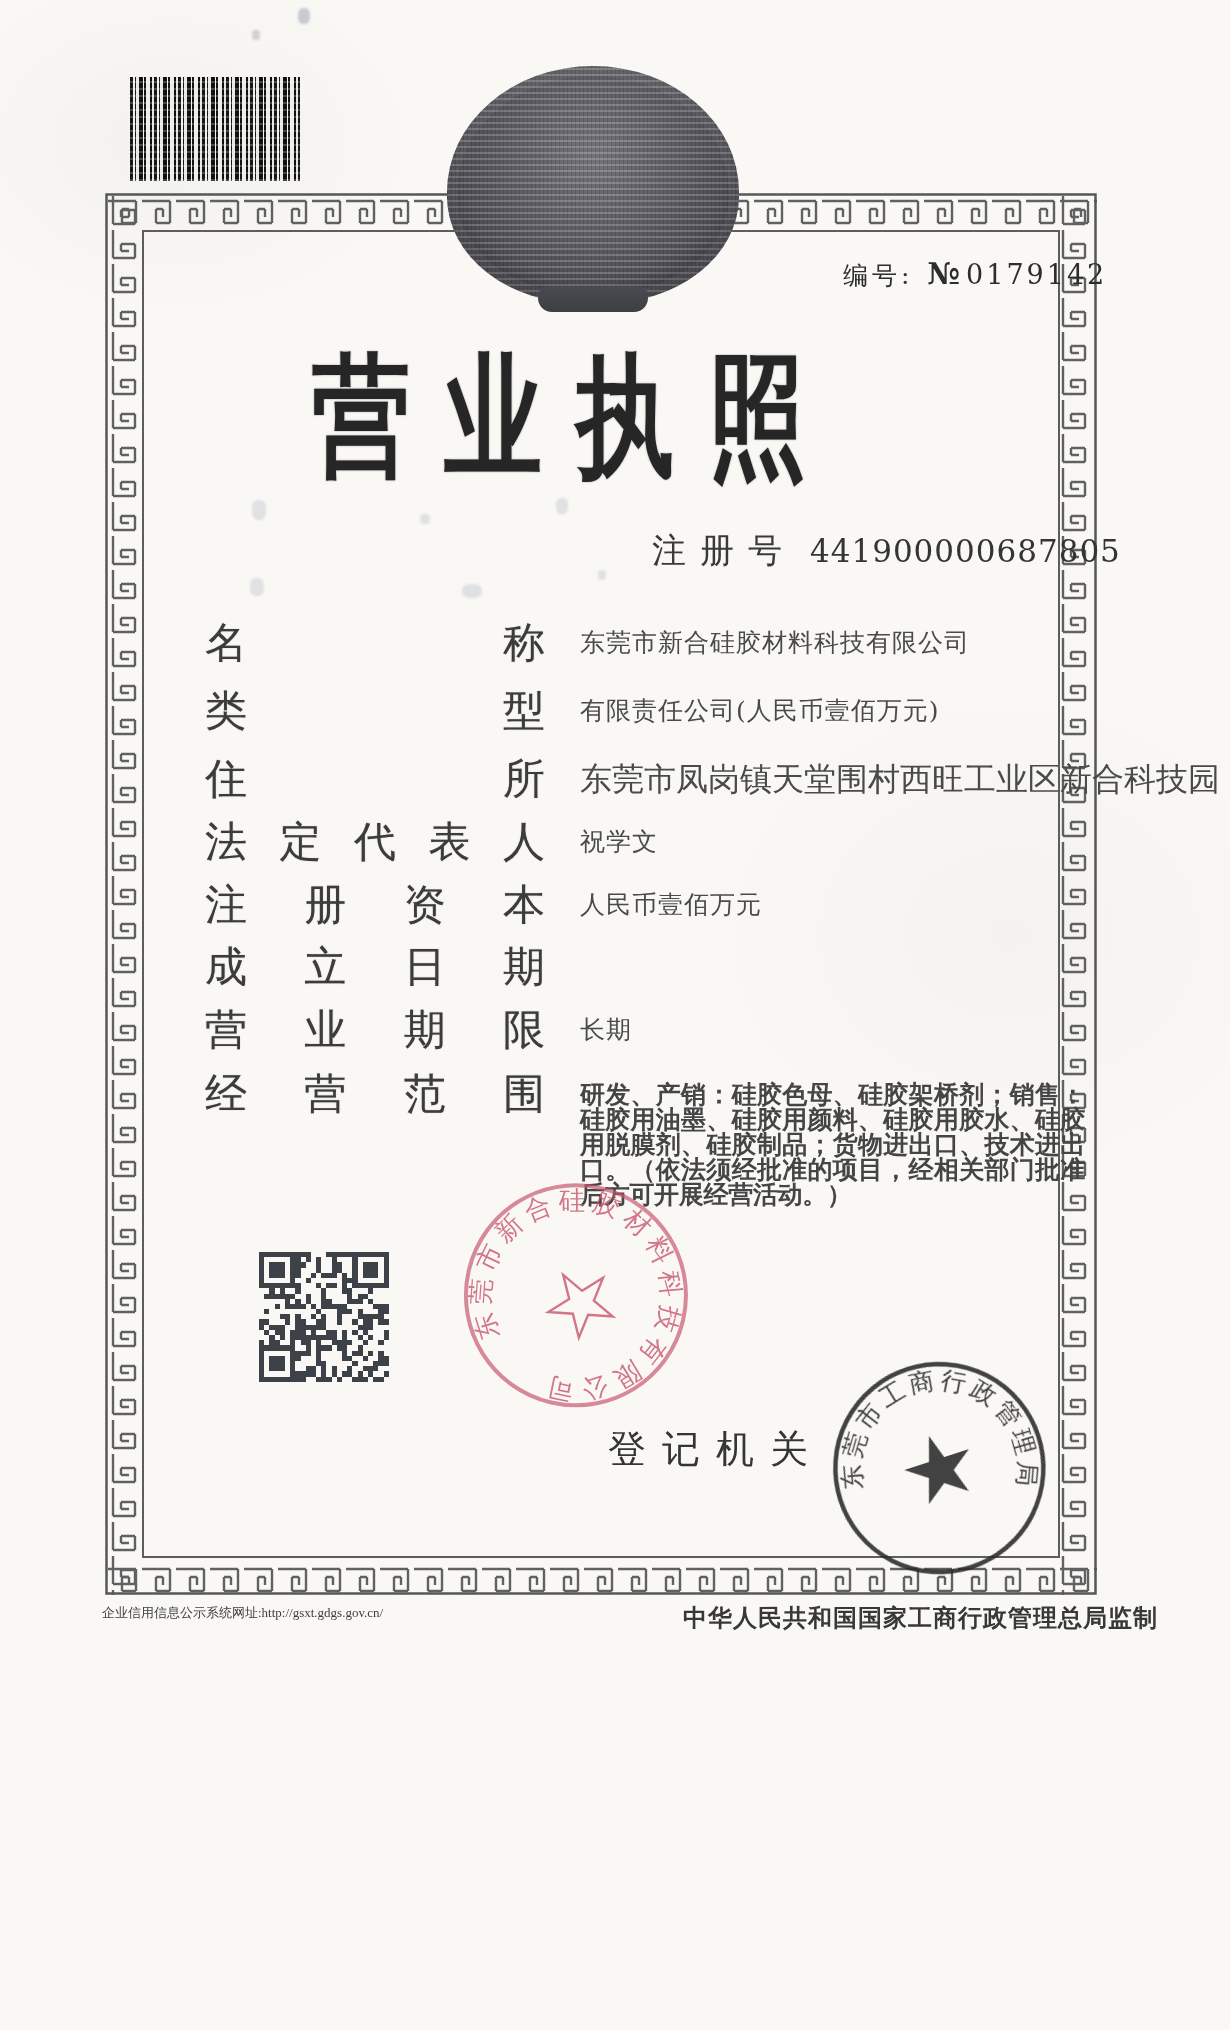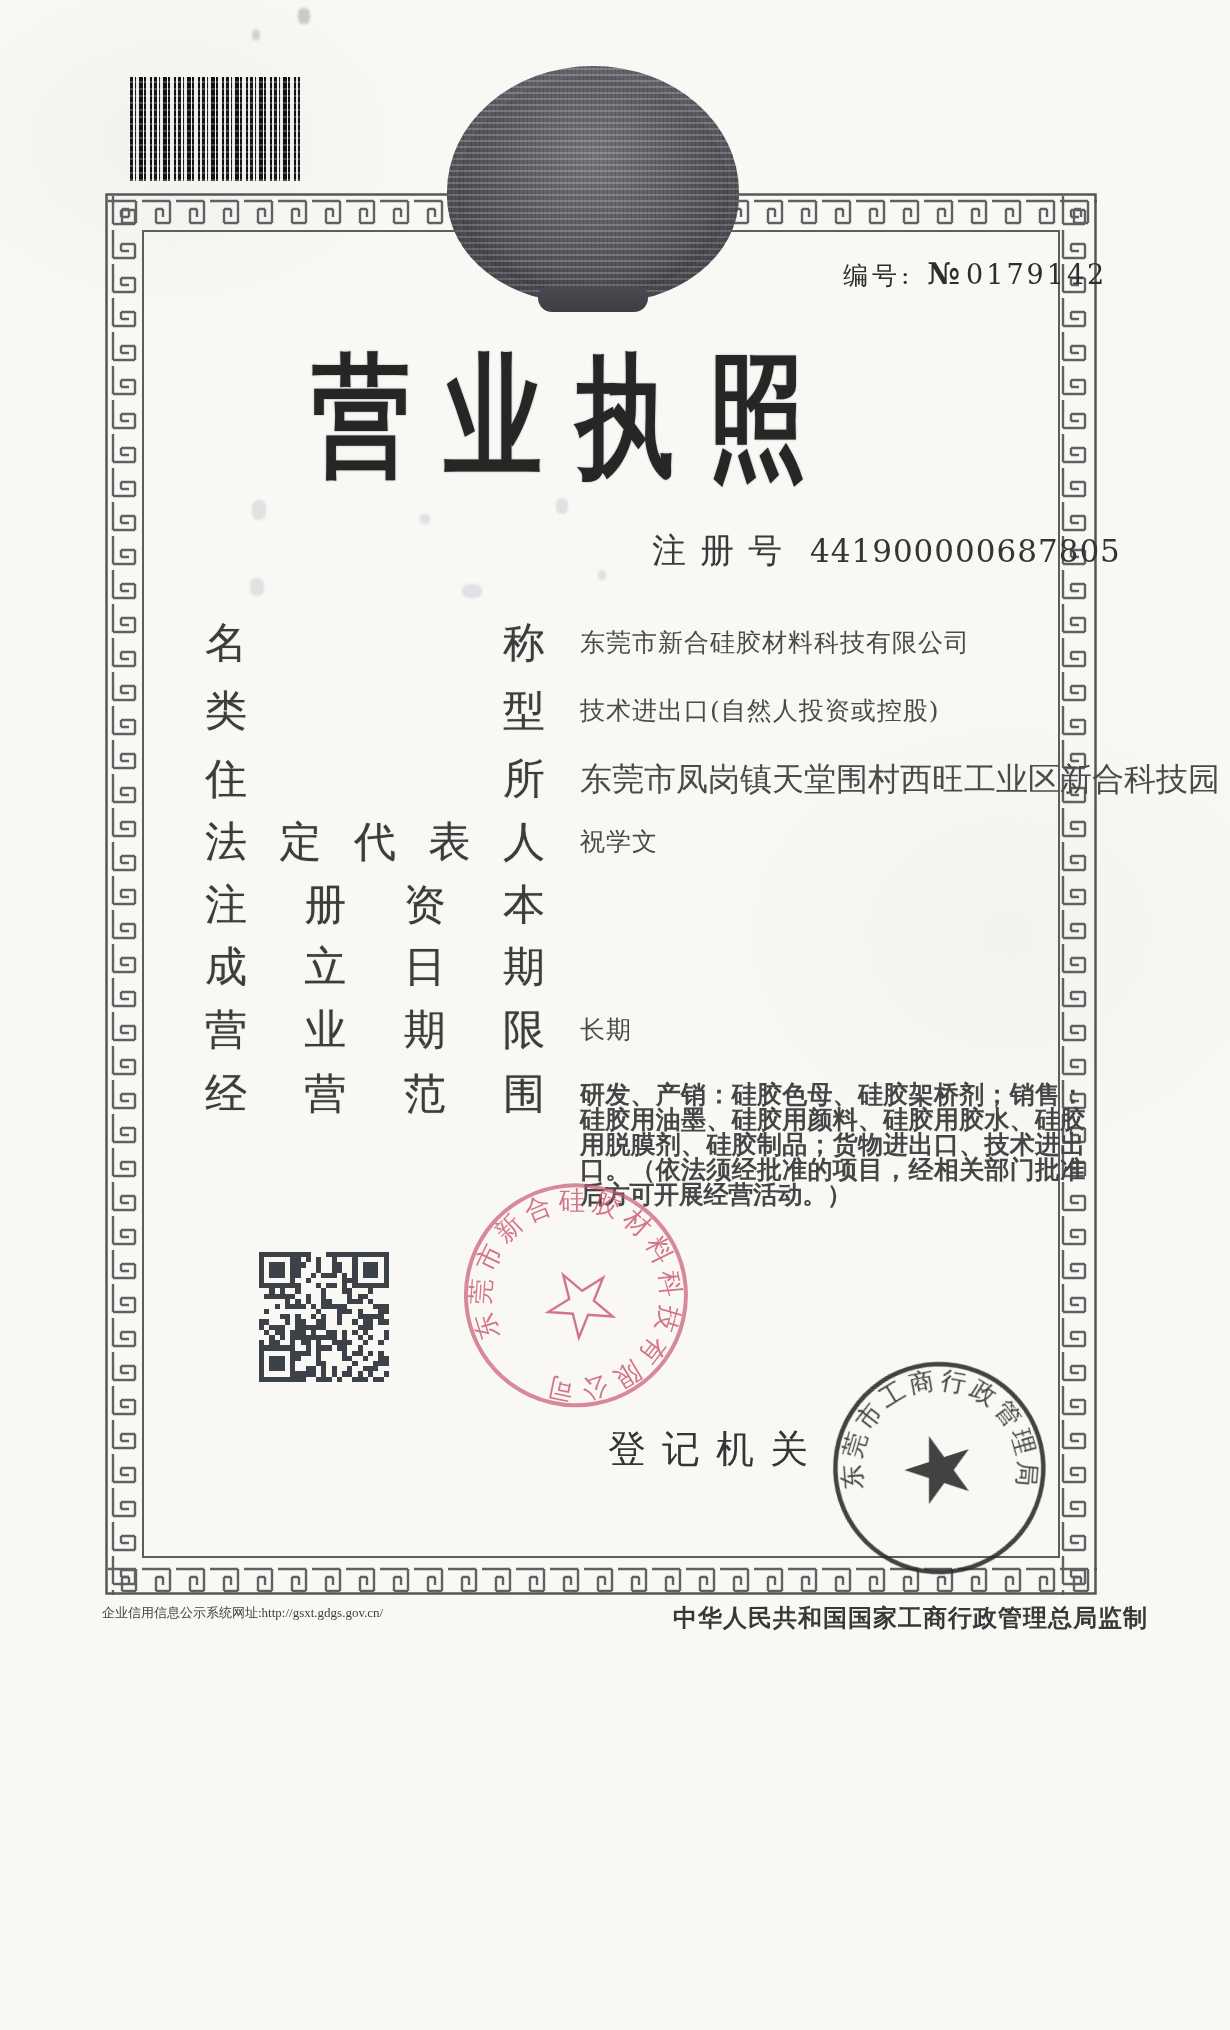--- a/index.html
+++ b/index.html
@@ -112,21 +112,21 @@
   .issuedate .yu{margin-right:44px;}
   .issuedate .mu{margin-right:30px;}
   .issuedate .d{letter-spacing:2px;margin-right:4px;}
 
   
   .footer-left{
     position:absolute;left:102px;top:1604px;z-index:4;
     font-family:Liberation Serif, serif;font-size:13px;color:#3e3e3e;letter-spacing:0;
   }
   .footer-right{
-    position:absolute;right:82px;top:1602px;z-index:4;
+    position:absolute;right:72px;top:1602px;z-index:4;
     font-size:24px;color:#383838;letter-spacing:1px;font-weight:bold;
   }
 
   
   .smudge{position:absolute;z-index:2;background:rgba(110,120,145,.18);filter:blur(1.2px);border-radius:40%;}
   .s1{left:252px;top:500px;width:14px;height:20px;}
   .s2{left:420px;top:514px;width:10px;height:10px;}
   .s3{left:556px;top:498px;width:12px;height:16px;}
   .s4{left:250px;top:578px;width:14px;height:18px;}
   .s5{left:462px;top:584px;width:20px;height:14px;}
@@ -180,21 +180,21 @@
         <span class="ch">名</span>
         <span class="ch">称</span>
       </div>
     <div class="fvalue">东莞市新合硅胶材料科技有限公司</div>
   </div>
   <div class="row" style="top:683px">
     <div class="flabel spread">
         <span class="ch">类</span>
         <span class="ch">型</span>
       </div>
-    <div class="fvalue">技术进出口(自然人投资或控股)</div>
+    <div class="fvalue">有限责任公司(人民币壹佰万元)</div>
   </div>
   <div class="row addr" style="top:751px">
     <div class="flabel spread">
         <span class="ch">住</span>
         <span class="ch">所</span>
       </div>
     <div class="fvalue">东莞市凤岗镇天堂围村西旺工业区新合科技园</div>
   </div>
   <div class="row" style="top:814px">
     <div class="flabel spread">
@@ -206,20 +206,21 @@
       </div>
     <div class="fvalue">祝学文</div>
   </div>
   <div class="row" style="top:877px">
     <div class="flabel spread">
         <span class="ch">注</span>
         <span class="ch">册</span>
         <span class="ch">资</span>
         <span class="ch">本</span>
       </div>
+    <div class="fvalue">人民币壹佰万元</div>
   </div>
   <div class="row" style="top:939px">
     <div class="flabel spread">
         <span class="ch">成</span>
         <span class="ch">立</span>
         <span class="ch">日</span>
         <span class="ch">期</span>
       </div>
   </div>
   <div class="row" style="top:1002px">

